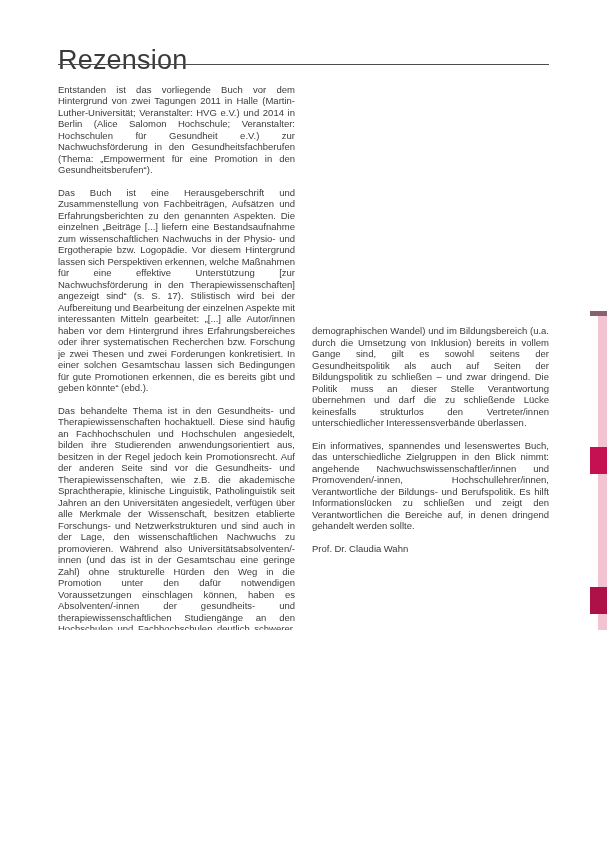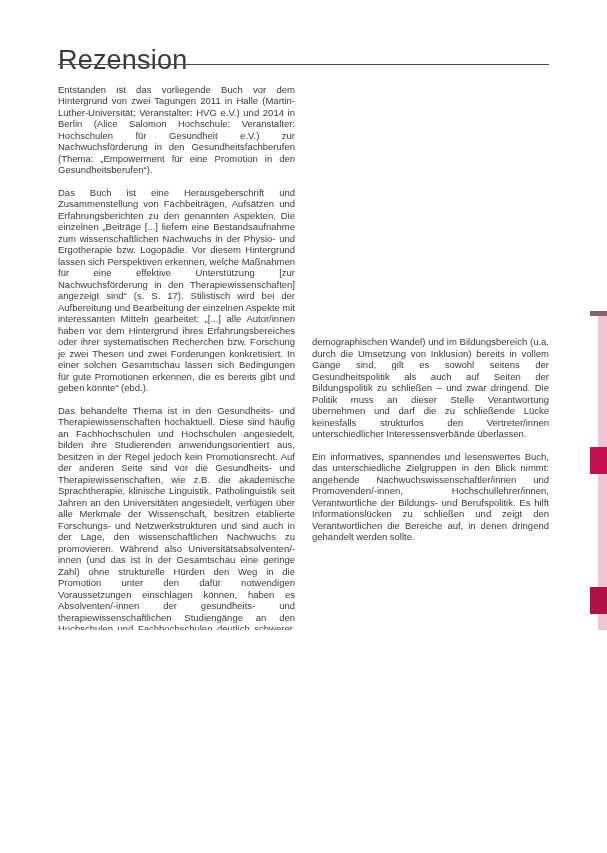--- a/index.html
+++ b/index.html
@@ -107,20 +107,21 @@
 
   <div class="columns">
     <div class="col">
       <p>Entstanden ist das vorliegende Buch vor dem Hintergrund von zwei Tagungen 2011 in Halle (Martin-Luther-Universität; Veranstalter: HVG e.V.) und 2014 in Berlin (Alice Salomon Hochschule; Veranstalter: Hochschulen für Gesundheit e.V.) zur Nachwuchsförderung in den Gesundheitsfachberufen (Thema: „Empowerment für eine Promotion in den Gesundheitsberufen“).</p>
       <p>Das Buch ist eine Herausgeberschrift und Zusammenstellung von Fachbeiträgen, Aufsätzen und Erfahrungsberichten zu den genannten Aspekten. Die einzelnen „Beiträge [...] liefern eine Bestandsaufnahme zum wissenschaftlichen Nachwuchs in der Physio- und Ergotherapie bzw. Logopädie. Vor diesem Hintergrund lassen sich Perspektiven erkennen, welche Maßnahmen für eine effektive Unterstützung [zur Nachwuchsförderung in den Therapiewissenschaften] angezeigt sind“ (s. S. 17). Stilistisch wird bei der Aufbereitung und Bearbeitung der einzelnen Aspekte mit interessanten Mitteln gearbeitet: „[...] alle Autor/innen haben vor dem Hintergrund ihres Erfahrungsbereiches oder ihrer systematischen Recherchen bzw. Forschung je zwei Thesen und zwei Forderungen konkretisiert. In einer solchen Gesamtschau lassen sich Bedingungen für gute Promotionen erkennen, die es bereits gibt und geben könnte“ (ebd.).</p>
       <p>Das behandelte Thema ist in den Gesundheits- und Therapiewissenschaften hochaktuell. Diese sind häufig an Fachhochschulen und Hochschulen angesiedelt, bilden ihre Studierenden anwendungsorientiert aus, besitzen in der Regel jedoch kein Promotionsrecht. Auf der anderen Seite sind vor die Gesundheits- und Therapiewissenschaften, wie z.B. die akademische Sprachtherapie, klinische Linguistik, Patholinguistik seit Jahren an den Universitäten angesiedelt, verfügen über alle Merkmale der Wissenschaft, besitzen etablierte Forschungs- und Netzwerkstrukturen und sind auch in der Lage, den wissenschaftlichen Nachwuchs zu promovieren. Während also Universitätsabsolventen/-innen (und das ist in der Gesamtschau eine geringe Zahl) ohne strukturelle Hürden den Weg in die Promotion unter den dafür notwendigen Voraussetzungen einschlagen können, haben es Absolventen/-innen der gesundheits- und therapiewissenschaftlichen Studiengänge an den Hochschulen und Fachhochschulen deutlich schwerer. Und das, obwohl es seit Bologna jeweils nur ein Bachelor- und Masterlevel gibt – die Frage der Institution und Vergleichbarkeit stellt sich formal folglich nicht mehr. Gleichzeitig fordert die Bildungspolitik die Ansiedlung der Gesundheits- und Therapiewissenschaften an Hochschulen und Fachhochschulen auf Grund der Anwendungsorientierung und unterstützt zudem die Entwicklung sowie den Ausbau von Forschungsstrukturen vor allem in Form von speziell für Hochschulen und FHs aufgelegten Drittmittelprogrammen, Graduiertenprogrammen etc. Die Lücke, die vor allem auf Grund der Veränderungen auf dem Gesundheitsmarkt (u.a. bedingt durch den</p>
     </div>
     <div class="col">
       <p>demographischen Wandel) und im Bildungsbereich (u.a. durch die Umsetzung von Inklusion) bereits in vollem Gange sind, gilt es sowohl seitens der Gesundheitspolitik als auch auf Seiten der Bildungspolitik zu schließen – und zwar dringend. Die Politik muss an dieser Stelle Verantwortung übernehmen und darf die zu schließende Lücke keinesfalls strukturlos den Vertreter/innen unterschiedlicher Interessensverbände überlassen.</p>
       <p>Ein informatives, spannendes und lesenswertes Buch, das unterschiedliche Zielgruppen in den Blick nimmt: angehende Nachwuchswissenschaftler/innen und Promovenden/-innen, Hochschullehrer/innen, Verantwortliche der Bildungs- und Berufspolitik. Es hilft Informationslücken zu schließen und zeigt den Verantwortlichen die Bereiche auf, in denen dringend gehandelt werden sollte.</p>
+      <p class="signature">Prof. Dr. Claudia Wahn</p>
     </div>
   </div>
 
   <div class="footer-page-num">18</div>
   <div class="footer-line">
     <span>Pädagogik der Gesundheitsberufe 8/2016</span><span class="sep">|</span><span>6. Jahrgang</span><span class="sep">|</span><span>hpsmedia, Wahn</span>
   </div>
 
   <div class="edge-strip" style="background-color: rgb(242, 196, 210);"></div>
   <div class="edge-dash" style="background-color: rgb(134, 98, 108);"></div>

